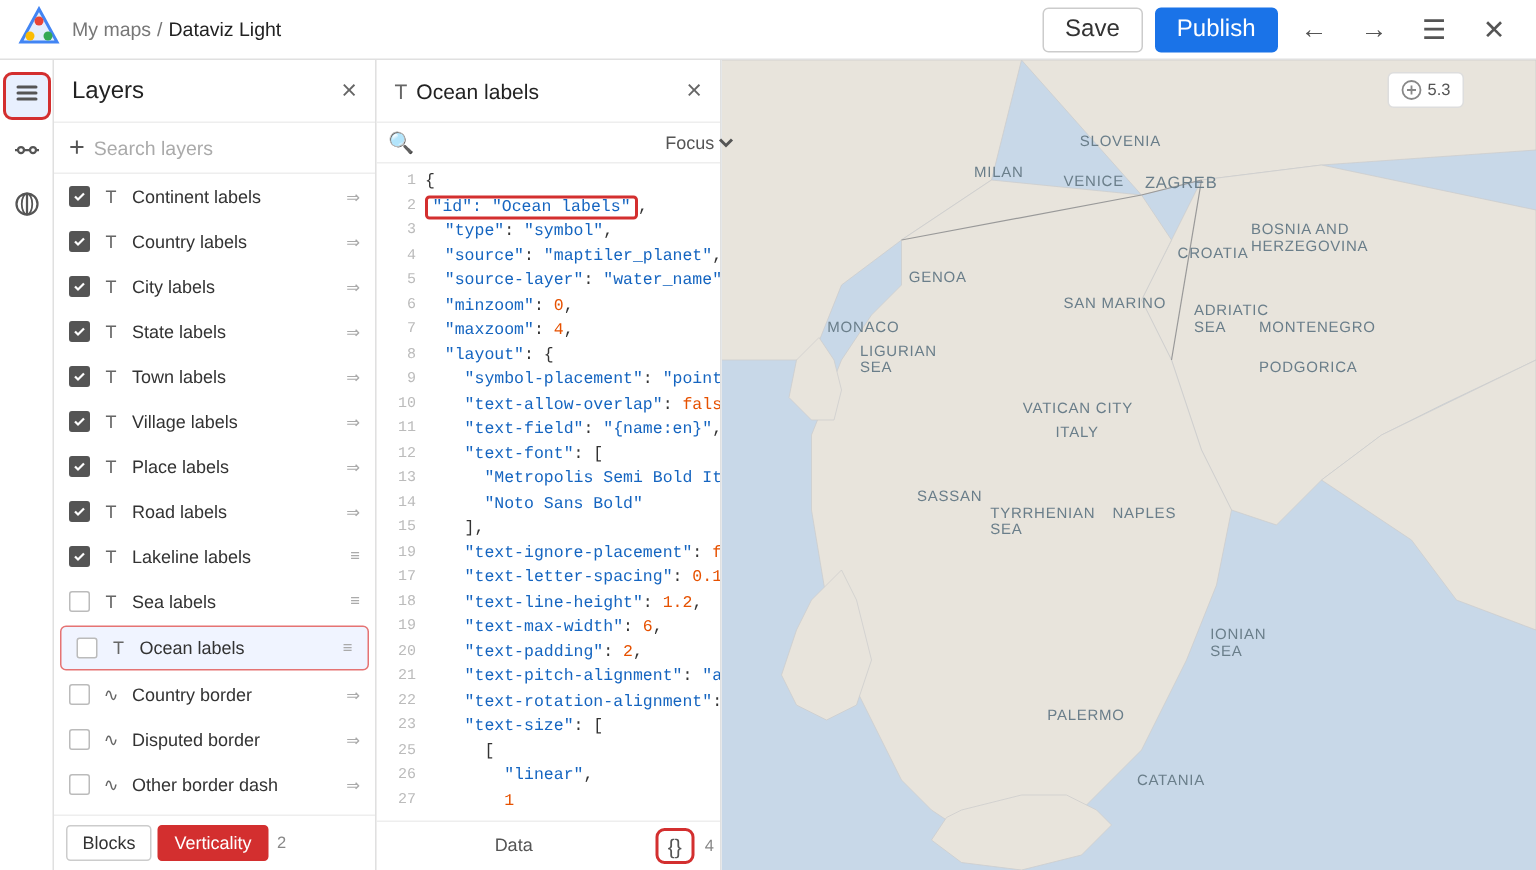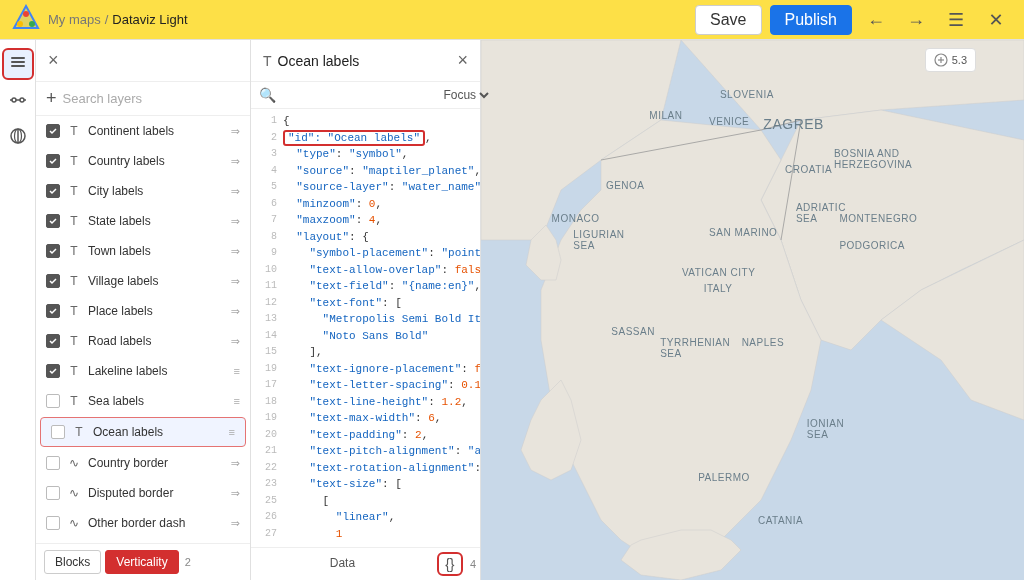--- a/index.html
+++ b/index.html
@@ -1,21 +1,21 @@
 <!DOCTYPE html>
 <html><head>
   <meta charset="utf-8">
   <style>
     * { box-sizing: border-box; margin: 0; padding: 0; }
     body { font-family: -apple-system, BlinkMacSystemFont, 'Segoe UI', sans-serif; font-size: 13px; background: #f0ede8; overflow: hidden; width: 1024px; height: 580px; }
 
     
     #topbar {
       position: absolute; top: 0; left: 0; right: 0; height: 40px;
-      background: #fde047; border-bottom: 1px solid #e0e0e0;
+      background: #ffffff; border-bottom: 1px solid #e0e0e0;
       display: flex; align-items: center; padding: 0 12px; gap: 8px; z-index: 100;
     }
     #topbar .breadcrumb { font-size: 13px; color: #555; display: flex; align-items: center; gap: 4px; }
     #topbar .breadcrumb span { color: #777; }
     #topbar .breadcrumb strong { color: #222; font-weight: 500; }
     #topbar .spacer { flex: 1; }
     #topbar button { padding: 5px 14px; border-radius: 4px; border: 1px solid #ccc; background: #fff; font-size: 16px; cursor: pointer; color: #333; }
     #topbar button.publish { background: #1a73e8; color: #fff; border-color: #1a73e8; }
     #topbar .icon-btn { width: 32px; height: 32px; border: none; background: transparent; cursor: pointer; display: flex; align-items: center; justify-content: center; font-size: 18px; color: #555; }
 
@@ -178,20 +178,21 @@
     <svg width="18" height="18" viewBox="0 0 18 18">
       <circle cx="9" cy="9" r="7" fill="none" stroke="#555" stroke-width="1.5"></circle>
       <line x1="9" y1="2" x2="9" y2="16" stroke="#555" stroke-width="1.5"></line>
       <ellipse cx="9" cy="9" rx="3.5" ry="7" fill="none" stroke="#555" stroke-width="1.2"></ellipse>
     </svg>
   </button>
 </div>
 
 <div id="layers-panel">
   <div id="layers-header">
+    <span class="title">Layers</span>
     <button class="close-btn">×</button>
   </div>
   <div id="layers-search">
     <button class="add-btn">+</button>
     <input type="text" placeholder="Search layers" style="">
   </div>
   <div id="layers-list">
       <div class="layer-item">
         <div class="checkbox checked">
           <svg width="10" height="10" viewBox="0 0 10 10">
@@ -473,26 +474,26 @@
       <path d="M50,200 L65,185 L75,200 L80,220 L75,240 L60,240 L45,225 L50,200 Z" fill="#e8e4dc" stroke="#ccc" stroke-width="0.5"></path>
 
       <line x1="120" y1="120" x2="280" y2="90" stroke="#999" stroke-width="0.8" stroke-dasharray="none"></line>
       <line x1="280" y1="90" x2="320" y2="80" stroke="#999" stroke-width="0.8"></line>
       <line x1="320" y1="80" x2="300" y2="200" stroke="#999" stroke-width="0.8"></line>
     </svg>
 
     
     <div id="map-labels-container" style="position:absolute;top:0;left:0;width:100%;height:100%;pointer-events:none;">
         <div class="map-label" style="top: 9%; left: 44%; position: absolute; font-size: 10px; color: rgb(106, 126, 138); font-style: normal; letter-spacing: 0.5px; white-space: pre;">SLOVENIA</div>
-        <div class="map-label" style="top: 14%; left: 52%; position: absolute; font-size: 14px; color: rgb(106, 126, 138); font-style: normal; letter-spacing: 0.5px; white-space: pre;">Zagreb</div>
+        <div class="map-label" style="top: 14%; left: 52%; position: absolute; font-size: 11px; color: rgb(106, 126, 138); font-style: normal; letter-spacing: 0.5px; white-space: pre;">Zagreb</div>
         <div class="map-label" style="top: 23%; left: 56%; position: absolute; font-size: 10px; color: rgb(106, 126, 138); font-style: normal; letter-spacing: 0.5px; white-space: pre;">CROATIA</div>
         <div class="map-label" style="top: 13%; left: 31%; position: absolute; font-size: 10px; color: rgb(106, 126, 138); font-style: normal; letter-spacing: 0.5px; white-space: pre;">Milan</div>
         <div class="map-label" style="top: 14%; left: 42%; position: absolute; font-size: 10px; color: rgb(106, 126, 138); font-style: normal; letter-spacing: 0.5px; white-space: pre;">Venice</div>
         <div class="map-label" style="top: 26%; left: 23%; position: absolute; font-size: 10px; color: rgb(106, 126, 138); font-style: normal; letter-spacing: 0.5px; white-space: pre;">Genoa</div>
-        <div class="map-label" style="top: 29%; left: 42%; position: absolute; font-size: 10px; color: rgb(106, 126, 138); font-style: normal; letter-spacing: 0.5px; white-space: pre; margin-top: 30px;">SAN MARINO</div>
+        <div class="map-label" style="top: 29%; left: 42%; position: absolute; font-size: 10px; color: rgb(106, 126, 138); font-style: normal; letter-spacing: 0.5px; white-space: pre;">SAN MARINO</div>
         <div class="map-label" style="top: 32%; left: 13%; position: absolute; font-size: 10px; color: rgb(106, 126, 138); font-style: normal; letter-spacing: 0.5px; white-space: pre;">MONACO</div>
         <div class="map-label" style="top: 35%; left: 17%; position: absolute; font-size: 10px; color: rgb(106, 126, 138); font-style: normal; letter-spacing: 0.5px; white-space: pre;">LIGURIAN
 SEA</div>
         <div class="map-label" style="top: 30%; left: 58%; position: absolute; font-size: 10px; color: rgb(106, 126, 138); font-style: normal; letter-spacing: 0.5px; white-space: pre;">ADRIATIC
 SEA</div>
         <div class="map-label" style="top: 45%; left: 41%; position: absolute; font-size: 10px; color: rgb(106, 126, 138); font-style: normal; letter-spacing: 0.5px; white-space: pre;">ITALY</div>
         <div class="map-label" style="top: 42%; left: 37%; position: absolute; font-size: 10px; color: rgb(106, 126, 138); font-style: normal; letter-spacing: 0.5px; white-space: pre;">VATICAN CITY</div>
         <div class="map-label" style="top: 20%; left: 65%; position: absolute; font-size: 10px; color: rgb(106, 126, 138); font-style: normal; letter-spacing: 0.5px; white-space: pre;">BOSNIA AND
 HERZEGOVINA</div>
         <div class="map-label" style="top: 32%; left: 66%; position: absolute; font-size: 10px; color: rgb(106, 126, 138); font-style: normal; letter-spacing: 0.5px; white-space: pre;">MONTENEGRO</div>

